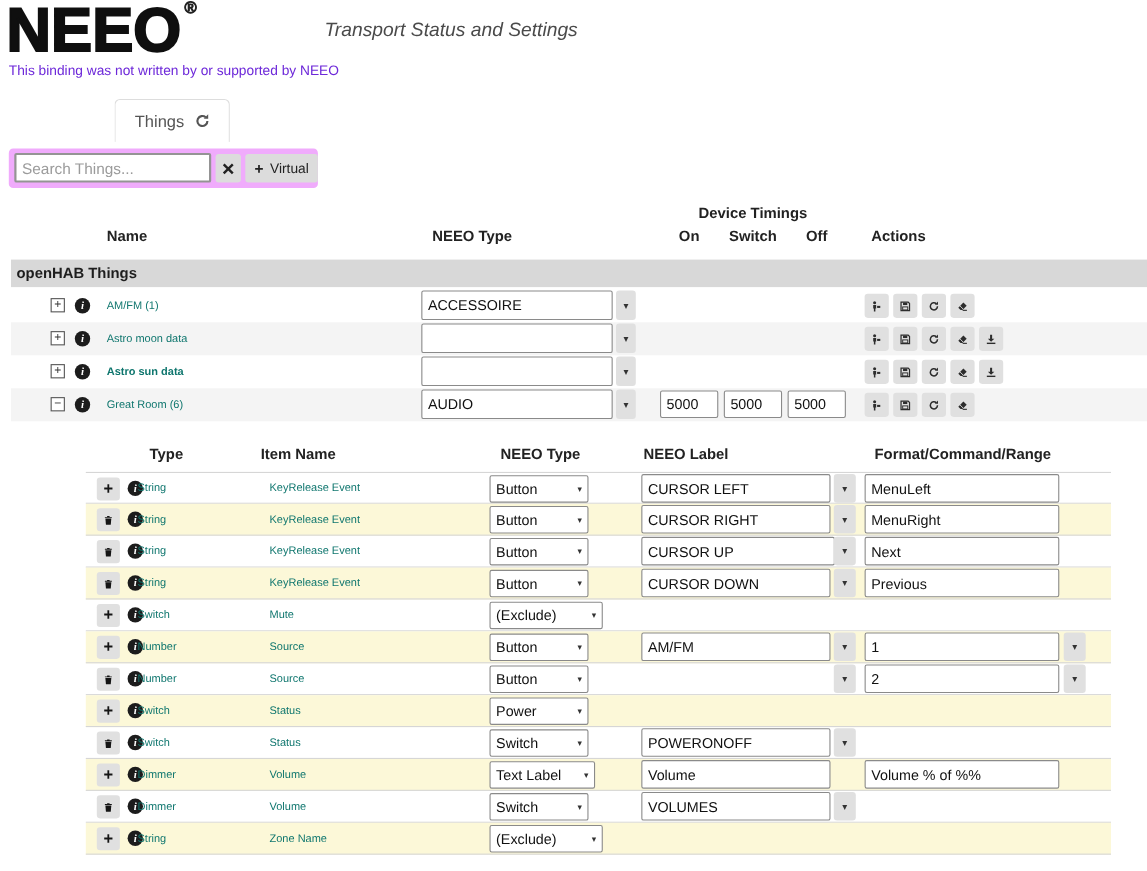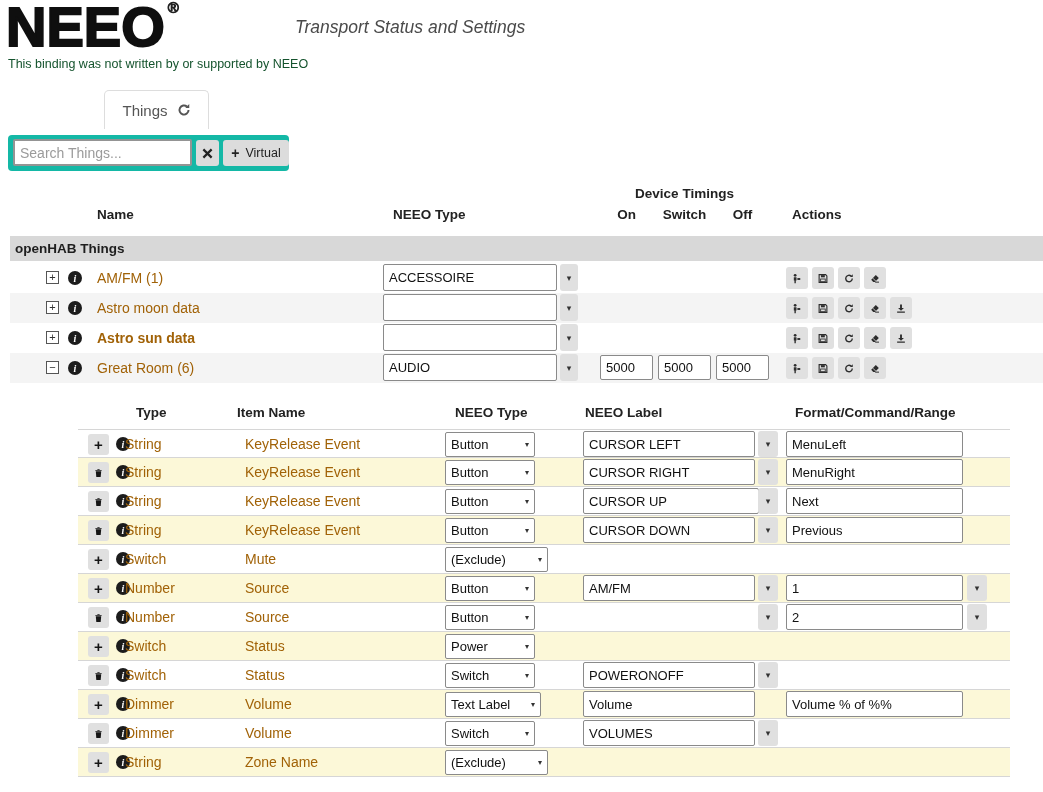--- a/index.html
+++ b/index.html
@@ -2,45 +2,45 @@
 <html><head>
 <meta charset="utf-8">
 <style>
   html,body{margin:0;padding:0;background:#fff;}
   .page{position:relative;width:1043px;height:792px;background:#fff;font-family:"Liberation Sans",sans-serif;overflow:hidden;}
 
   
   .logo{position:absolute;left:6px;top:-6px;color:#0f0f0f;font-weight:900;font-size:56px;letter-spacing:0px;-webkit-text-stroke:2px #0f0f0f;line-height:66px;}
   .logo .reg{font-size:15px;font-weight:400;-webkit-text-stroke:1px #222;vertical-align:top;position:relative;top:6px;margin-left:3px;line-height:16px;}
   .tagline{position:absolute;left:295px;top:17px;font-size:17.5px;font-style:italic;color:#4a4a4a;}
-  .disclaimer{position:absolute;left:8px;top:57px;font-size:12.5px;color:#14532d;}
+  .disclaimer{position:absolute;left:8px;top:57px;font-size:12.5px;color:#6d28d9;}
 
   
   .tab{position:absolute;top:90px;height:39px;display:flex;align-items:center;justify-content:center;gap:9px;font-size:15px;cursor:pointer;box-sizing:border-box;}
   .tab-brains{left:8px;width:96px;color:#337ab7;}
   .tab-things{left:104px;width:105px;color:#555;background:#fff;border:1px solid #ddd;border-bottom:none;border-radius:5px 5px 0 0;}
   .ricon svg{display:block;}
 
   
-  .search-panel{position:absolute;left:8px;top:135px;width:281px;height:36px;background:#14b8a6;border-radius:4px;}
+  .search-panel{position:absolute;left:8px;top:135px;width:281px;height:36px;background:#f0abfc;border-radius:4px;}
   .search-input{position:absolute;left:5px;top:4px;width:179px;height:27px;box-sizing:border-box;border:2px solid #949494;border-radius:2px;font-family:"Liberation Sans",sans-serif;font-size:14px;color:#222;padding:0 5px;}
   .search-input::placeholder{color:#9b9b9b;}
   .sq-btn{position:absolute;top:5px;height:26px;background:#dcdcdc;border:none;border-radius:3px;display:flex;align-items:center;justify-content:center;color:#222;cursor:pointer;font-family:"Liberation Sans",sans-serif;}
   .btn-clear{left:188px;width:23px;}
   .btn-virtual{left:215px;width:66px;gap:6px;font-size:12.5px;}
   .plusglyph{font-weight:bold;font-size:14px;line-height:14px;}
 
   
   .th{position:absolute;font-weight:bold;font-size:13.5px;color:#222;}
   .band{position:absolute;left:10px;top:236px;width:1033px;height:25px;background:#d8d8d8;display:flex;align-items:center;padding-left:5px;box-sizing:border-box;font-weight:bold;font-size:13.5px;color:#1e1e1e;}
 
   
   .throw{position:absolute;left:10px;width:1033px;height:30px;}
   .throw.alt{background:#f4f4f4;}
-  .cell{position:absolute;top:0;height:100%;display:flex;align-items:center;font-size:14px;color:#a16207;white-space:nowrap;}
+  .cell{position:absolute;top:0;height:100%;display:flex;align-items:center;font-size:10px;color:#0f766e;white-space:nowrap;}
   .expand{position:absolute;width:13px;height:13px;border:1px solid #555;background:#fff;color:#333;font-size:11px;line-height:11px;display:flex;align-items:center;justify-content:center;cursor:pointer;box-sizing:border-box;}
   .info{position:absolute;width:14px;height:14px;border-radius:50%;background:#1c1c1c;color:#fff;font-family:"Liberation Serif",serif;font-style:italic;font-weight:bold;font-size:10px;display:flex;align-items:center;justify-content:center;cursor:pointer;}
   .ti{position:absolute;box-sizing:border-box;border:1px solid #8a8a8a;border-radius:2px;background:#fff;color:#111;font-family:"Liberation Sans",sans-serif;font-size:13px;padding:0 5px;}
   .dropbtn{position:absolute;background:#e0e0e0;border:none;border-radius:3px;color:#333;font-size:9px;display:flex;align-items:center;justify-content:center;cursor:pointer;}
   .actbtn{position:absolute;width:22px;height:22px;background:#e0e0e0;border:none;border-radius:3px;color:#2d2d2d;display:flex;align-items:center;justify-content:center;cursor:pointer;}
 
   
   .chrow{position:absolute;left:78px;width:932px;height:29px;box-sizing:border-box;border-bottom:1px solid #d6d6d6;}
   .chrow.first{border-top:1px solid #d6d6d6;}
   .chrow.yellow{background:#fcf8d8;}

